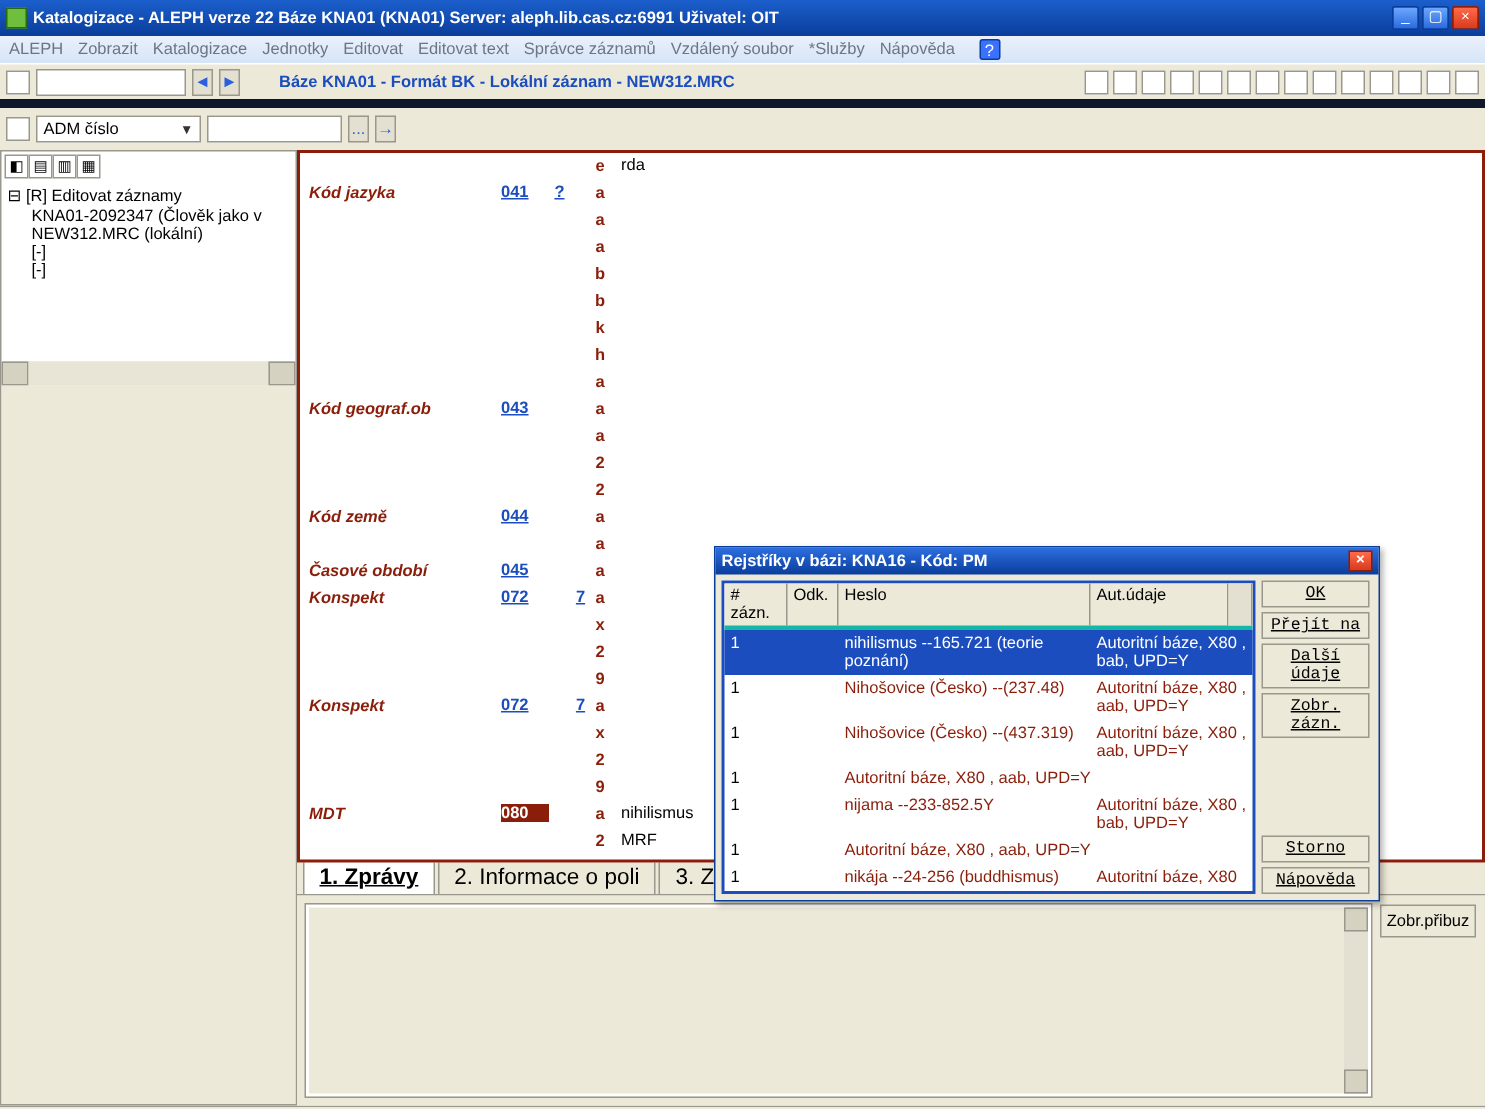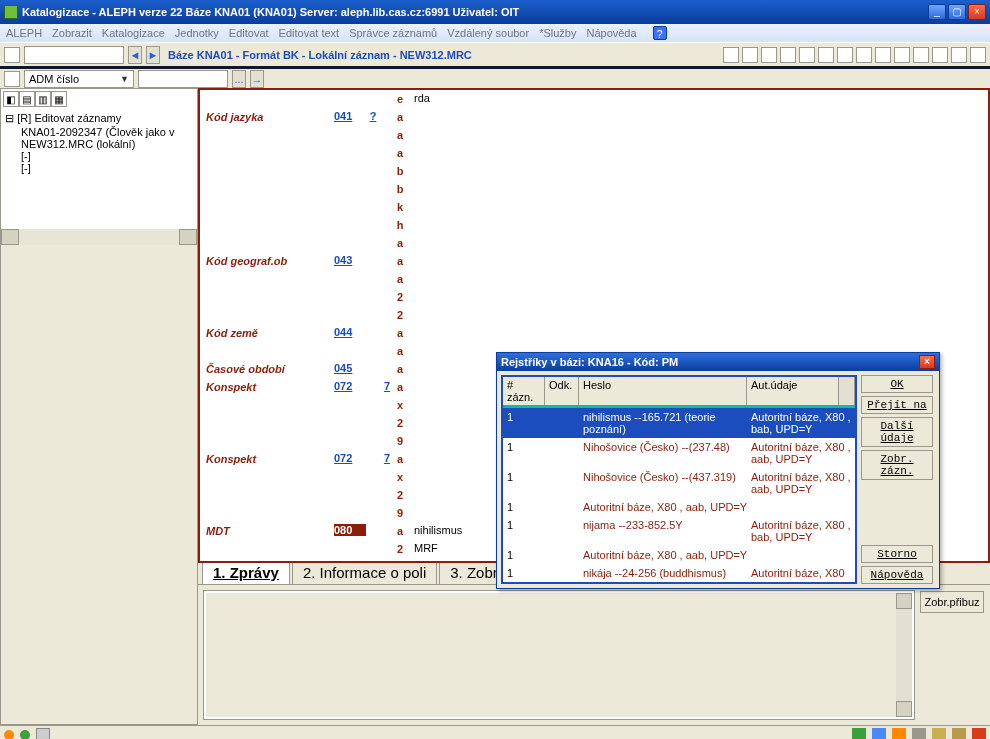--- a/index.html
+++ b/index.html
@@ -14,24 +14,24 @@
   .wbtn.close { background: linear-gradient(#ff6b4a,#d83a1c); border-color: #8a1e0a; }
 
   .menubar { height: 18px; background: linear-gradient(#eaf1fb,#d6e4f7); display: flex; align-items: center; padding-left: 6px; color: #6a7687; font-size: 11px; gap: 10px; }
   .menubar span { cursor: default; }
   .menubar .help { width: 14px; height: 14px; background:#3a72ff; color:#fff; text-align:center; line-height:14px; border:1px solid #0a3d9b; border-radius:2px; margin-left:6px; cursor: pointer; }
 
   .toolbar1 { height: 24px; background: #ece9d8; border-top: 1px solid #fff; display: flex; align-items: center; padding: 0 4px; gap: 4px; }
   .tbicon { width: 16px; height: 16px; border: 1px solid #9a988c; background:#fff; cursor: pointer; }
   .tbarinput { width: 100px; height: 18px; border:1px solid #9a988c; background:#fff; }
   .navarrow { width: 14px; height: 18px; background:#e3e0d1; border:1px solid #9a988c; color:#2a5fdd; text-align:center; line-height:16px; cursor:pointer; }
-  .pathlabel { color:#1b4dbf; font-weight:bold; margin-left:4px; white-space:nowrap; }
+  .pathlabel { color:#1b4dbf; font-weight:bold; margin-left:22px; white-space:nowrap; }
   .tbicon-row { display:flex; gap:3px; margin-left:auto; align-items:center; }
 
-  .toolbar2 { height: 22px; background:#ece9d8; border-top:3px solid #0f172a; display:flex; align-items:center; padding:0 4px; gap:4px; }
+  .toolbar2 { height: 34px; background:#ece9d8; border-top:6px solid #0f172a; display:flex; align-items:center; padding:0 4px; gap:4px; }
   .dropdown { height:18px; border:1px solid #9a988c; background:#fff; display:flex; align-items:center; padding:0 4px; min-width:110px; justify-content:space-between; }
   .dropdown .dd-ar { font-size:9px; color:#333; }
   .tabstrip { height:18px; display:flex; gap:0; margin-left:34px; }
   .tstab { width:16px; height:16px; border:1px solid #9a988c; background:#fff; display:flex; align-items:center; justify-content:center; font-size:10px; cursor:pointer; }
 
   
   .content { position:relative; display:flex; height: calc(739px - 20px - 18px - 24px - 22px - 18px); }
   .leftpane { width:198px; background:#fff; border:1px solid #9a988c; display:flex; flex-direction:column; }
   .tree { flex:0 0 auto; height:120px; overflow:hidden; padding:2px 4px; font-size:11px; color:#000; }
   .tree-line { white-space:nowrap; padding:1px 0; }
@@ -57,21 +57,21 @@
   .tab { border:1px solid #9a988c; border-bottom:none; background:#ece9d8; padding:3px 10px 3px 10px; margin-right:2px; font-size:15px; cursor:pointer; }
   .tab.active { text-decoration:underline; background:#fff; font-weight:bold; }
 
   .msgpanel { height:140px; background:#ece9d8; display:flex; padding:6px; gap:6px; }
   .msgbox { flex:1; border:2px solid #fff; outline:1px solid #9a988c; background:#ece9d8; position:relative; }
   .msgbox .vscroll { position:absolute; right:0; top:0; bottom:0; width:16px; background:#e3e0d1; display:flex; flex-direction:column; justify-content:space-between; }
   .msgbox .vscroll div { width:16px; height:16px; background:#d6d2c2; border:1px solid #9a988c; }
   .sidebtn { width:64px; height:22px; border:1px solid #9a988c; background:#ece9d8; text-align:center; line-height:20px; cursor:pointer; }
 
   
-  .dialog { position:absolute; left:496px; top:264px; width:444px; background:#ece9d8; border:1px solid #0a3d9b; box-shadow:2px 2px 4px rgba(0,0,0,.3); }
+  .dialog { position:absolute; left:476px; top:264px; width:444px; background:#ece9d8; border:1px solid #0a3d9b; box-shadow:2px 2px 4px rgba(0,0,0,.3); }
   .dlg-title { height:18px; background:linear-gradient(#2d6fe0,#0a3d9b); color:#fff; font-weight:bold; font-size:11px; display:flex; align-items:center; padding:0 4px; }
   .dlg-title .dlg-t { flex:1; }
   .dlg-close { width:16px; height:14px; background:linear-gradient(#ff6b4a,#d83a1c); border:1px solid #8a1e0a; color:#fff; text-align:center; line-height:12px; font-size:10px; cursor:pointer; }
   .dlg-body { display:flex; padding:4px; gap:4px; }
   .dlg-grid-wrap { flex:0 0 0; }
   .dlg-grid { width:356px; border:2px solid #1b4dbf; background:#fff; }
   .dlg-hdr { display:flex; background:#ece9d8; border-bottom:3px solid #14b8a6; }
   .dlg-hcell { border-right:1px solid #9a988c; padding:2px 4px; font-size:11px; }
   .c-zazn { width:42px; }
   .c-odk { width:34px; }

